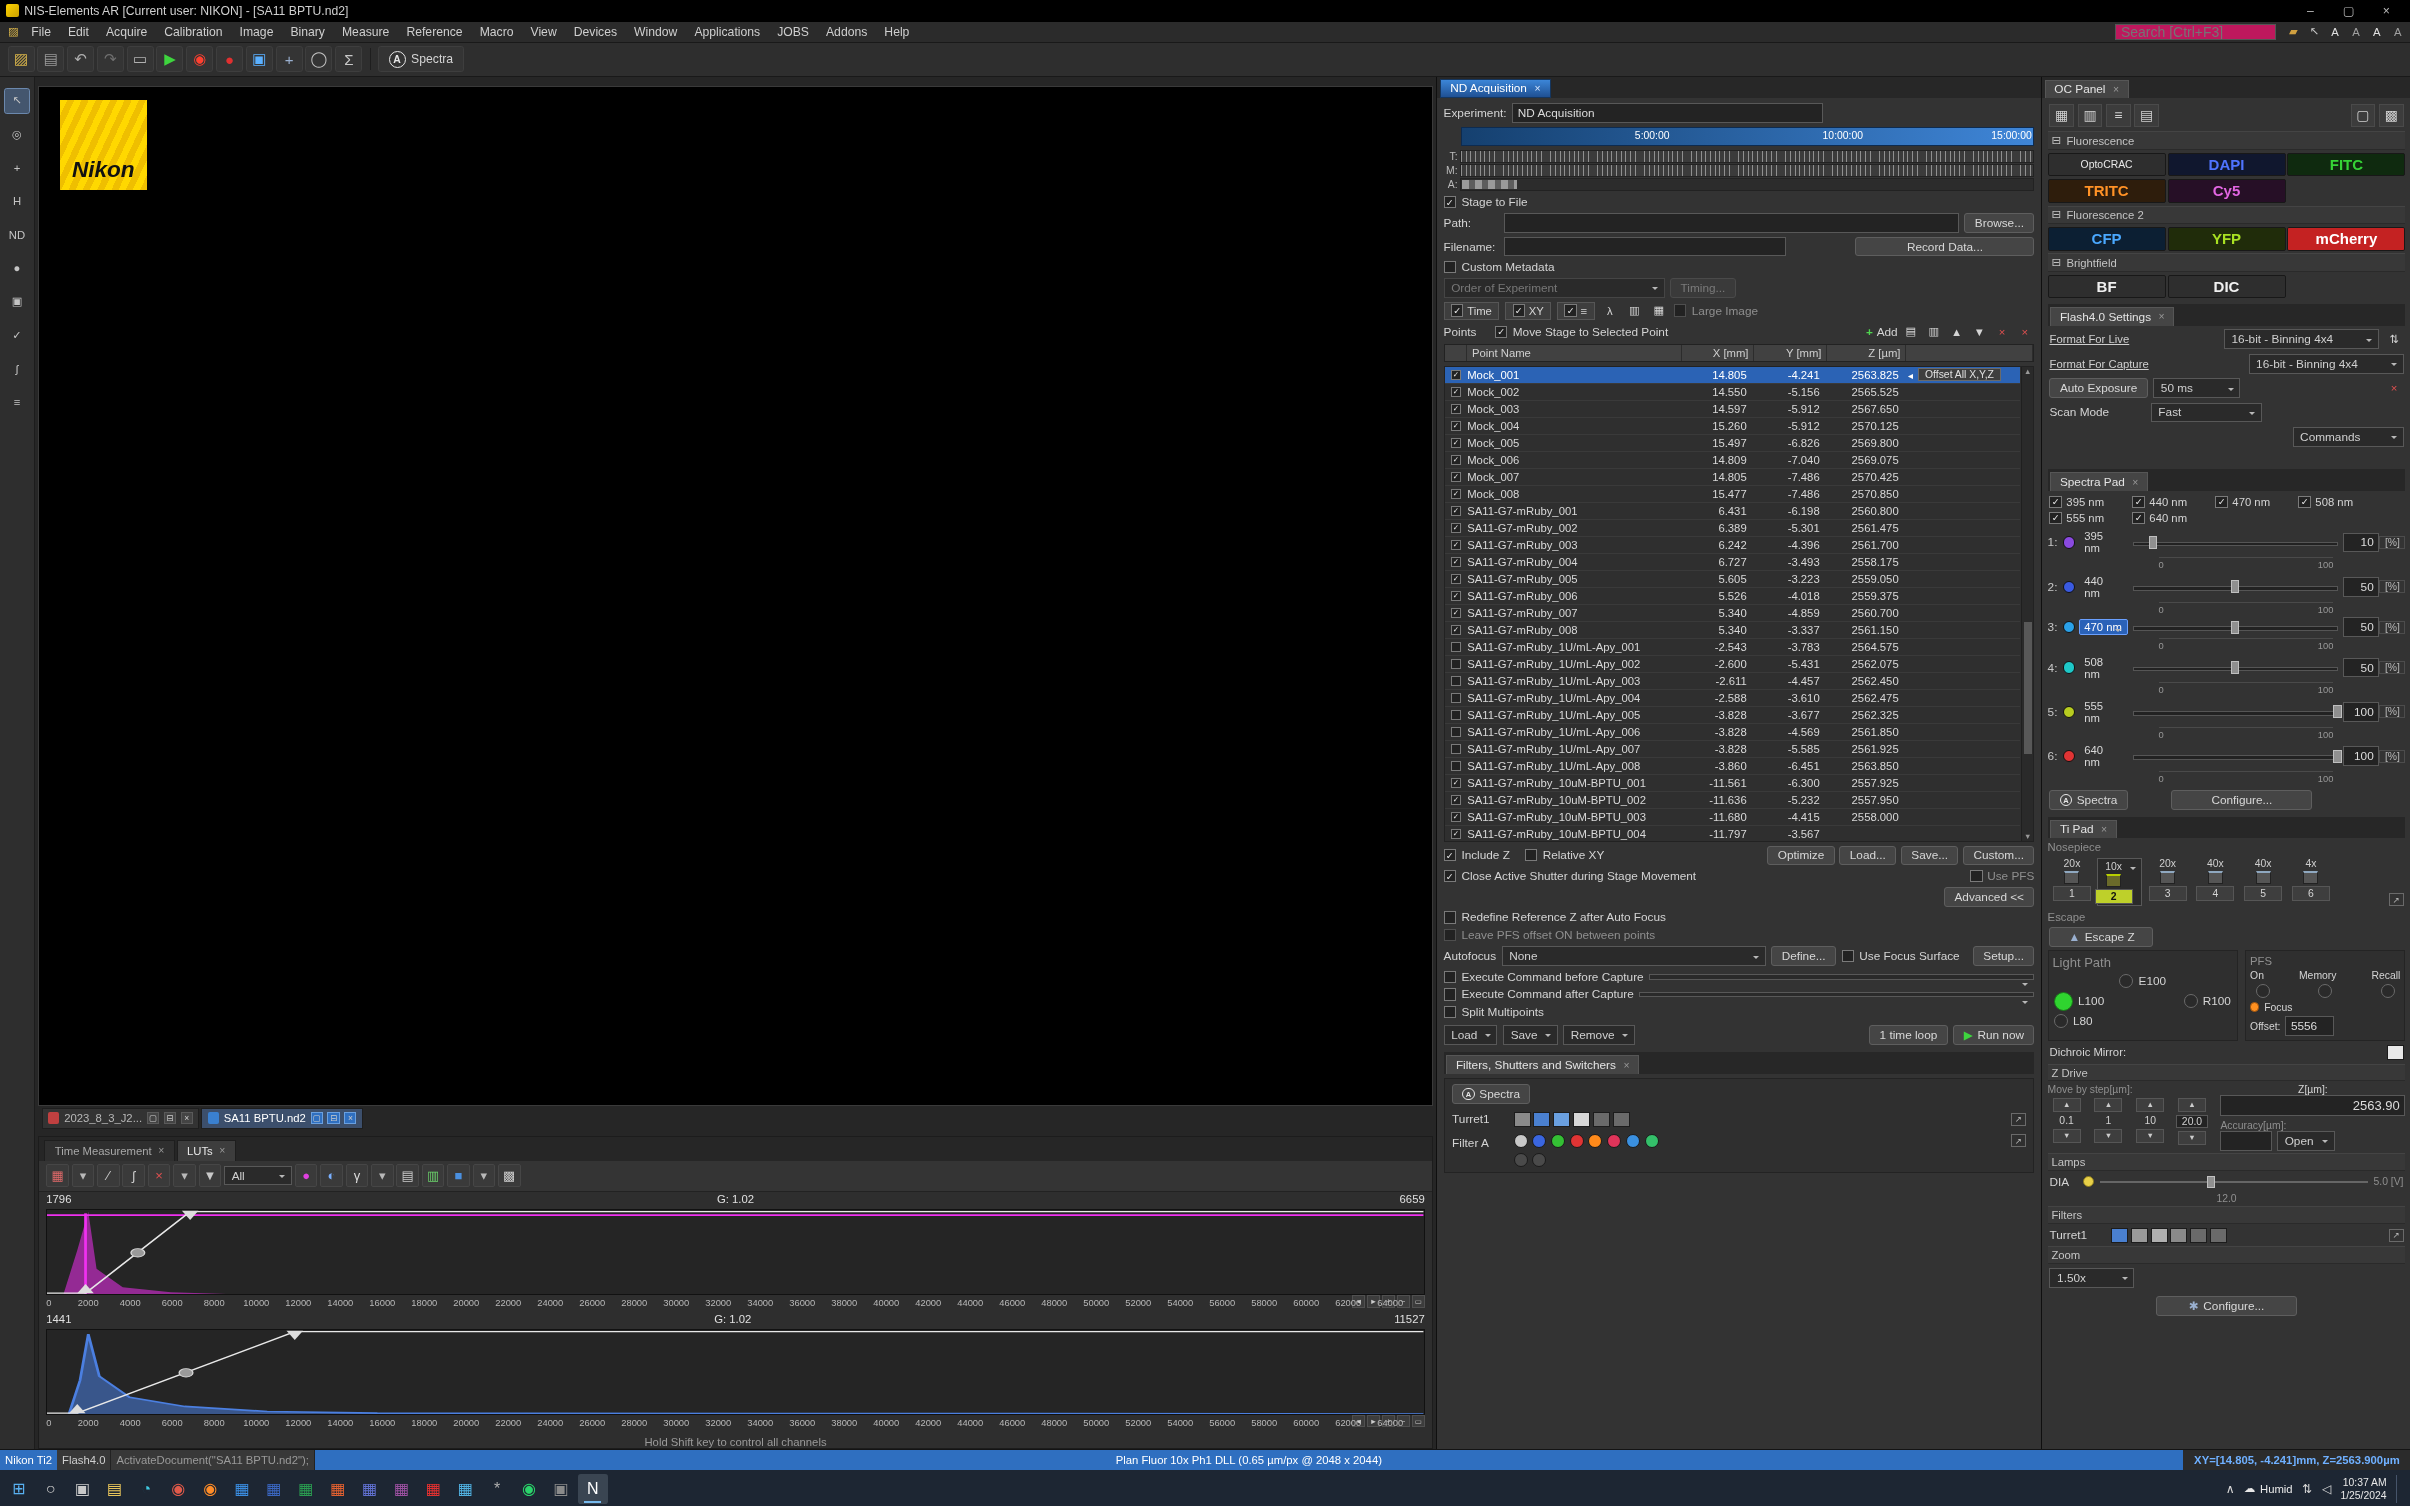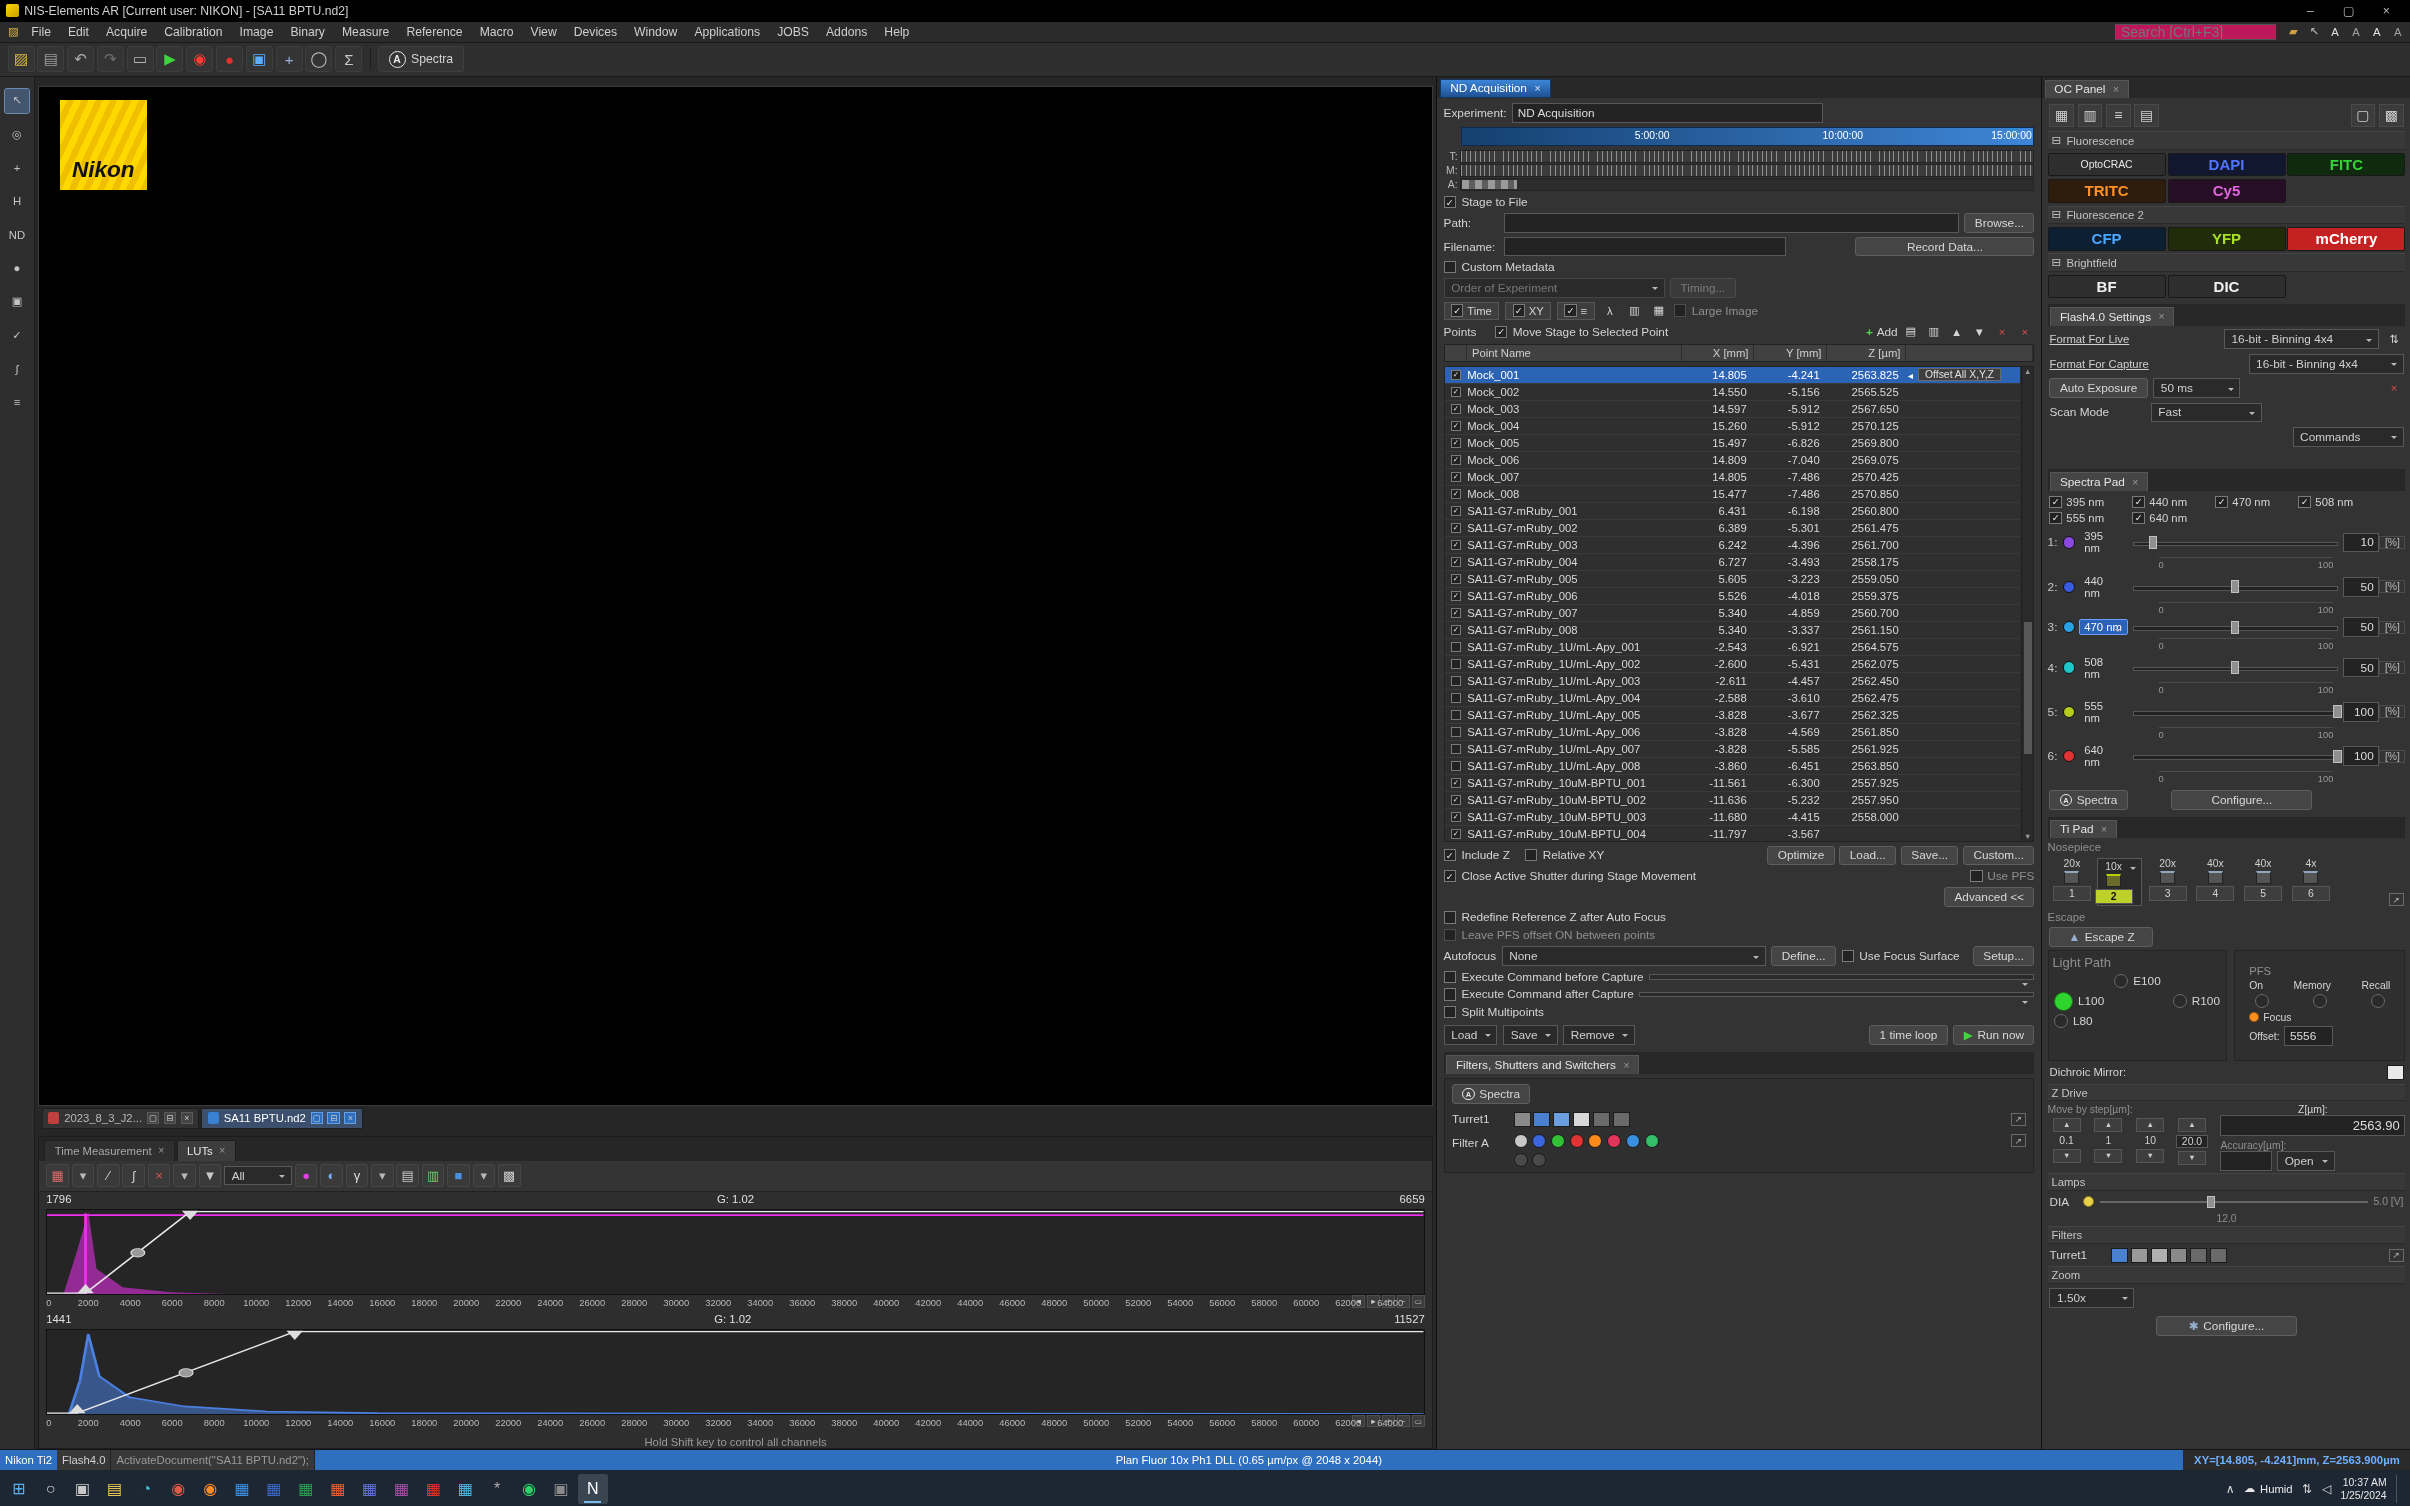--- a/index.html
+++ b/index.html
@@ -132,21 +132,21 @@
 
 .nose{display:flex;gap:2.8px;align-items:flex-end;padding:1.9px}
 .nose-col{display:flex;flex-direction:column;align-items:center;gap:1.9px;width:45px}
 .nose-mag{font-size:10.4px;color:#cfcfcf}
 .nose-obj{width:15px;height:13px;background:#555;border:0.9px solid #222;border-top:2.8px solid #8fa8c0}
 .nose-col.sel .nose-obj{border-top-color:#b8d000;background:#6a6a2a}
 .nose-num{width:38px;height:15px;background:#3e3e3e;border:0.9px solid #565656;font-size:10.4px;display:flex;align-items:center;justify-content:center}
 .nose-col.sel .nose-num{background:#bed02a;color:#111;font-weight:bold}
 .lp-grid{display:flex;gap:7.5px}
 .lp-col{flex:1.2;background:#2f2f2f;border:0.9px solid #242424;padding:3.8px;position:relative}
-.pfs-col{flex:1;background:#2f2f2f;border:0.9px solid #242424;padding:14px}
+.pfs-col{flex:1;background:#2f2f2f;border:0.9px solid #242424;padding:4px}
 .circ{width:14px;height:14px;border-radius:50%;border:1.9px solid #6a6a6a;background:#2a2a2a;display:inline-block}
 .circ.green{background:#2fd42f;border-color:#1a7a1a}
 .circ.orange{width:9.4px;height:9.4px;background:#ff9020;border-color:#a05510}
 .zdrive .step-col{display:flex;flex-direction:column;align-items:center;gap:2.8px;width:38px}
 .ud{width:28px;height:14px;background:#3e3e3e;border:0.9px solid #565656;font-size:7.5px;display:flex;align-items:center;justify-content:center;color:#ccc}
 .step-lbl{font-size:10.4px;color:#d0d0d0}
 .step-lbl.boxed{background:#232323;border:0.9px solid #585858;padding:0 4.7px}
 .lamp-slider{position:relative;flex:1;height:13px}
 .lamp-slider::before{content:"";position:absolute;left:0;right:0;top:5.6px;height:1.9px;background:#666}
 .lamp-thumb{position:absolute;left:40%;top:0.9px;width:7.5px;height:11.3px;background:#909090;border:0.9px solid #c0c0c0}
@@ -766,21 +766,21 @@
                 <i class="mark"></i>
                 <b class="offset-btn"></b>
               </span>
             </div>
             <div class="pt-row">
               <span class="w-cb">
                 <span class="cb"></span>
               </span>
               <span class="w-name">SA11-G7-mRuby_1U/mL-Apy_001</span>
               <span class="w-x">-2.543</span>
-              <span class="w-y">-6.921</span>
+              <span class="w-y">-3.783</span>
               <span class="w-z">2564.575</span>
               <span class="w-extra">
                 <i class="mark"></i>
                 <b class="offset-btn"></b>
               </span>
             </div>
             <div class="pt-row">
               <span class="w-cb">
                 <span class="cb"></span>
               </span>

